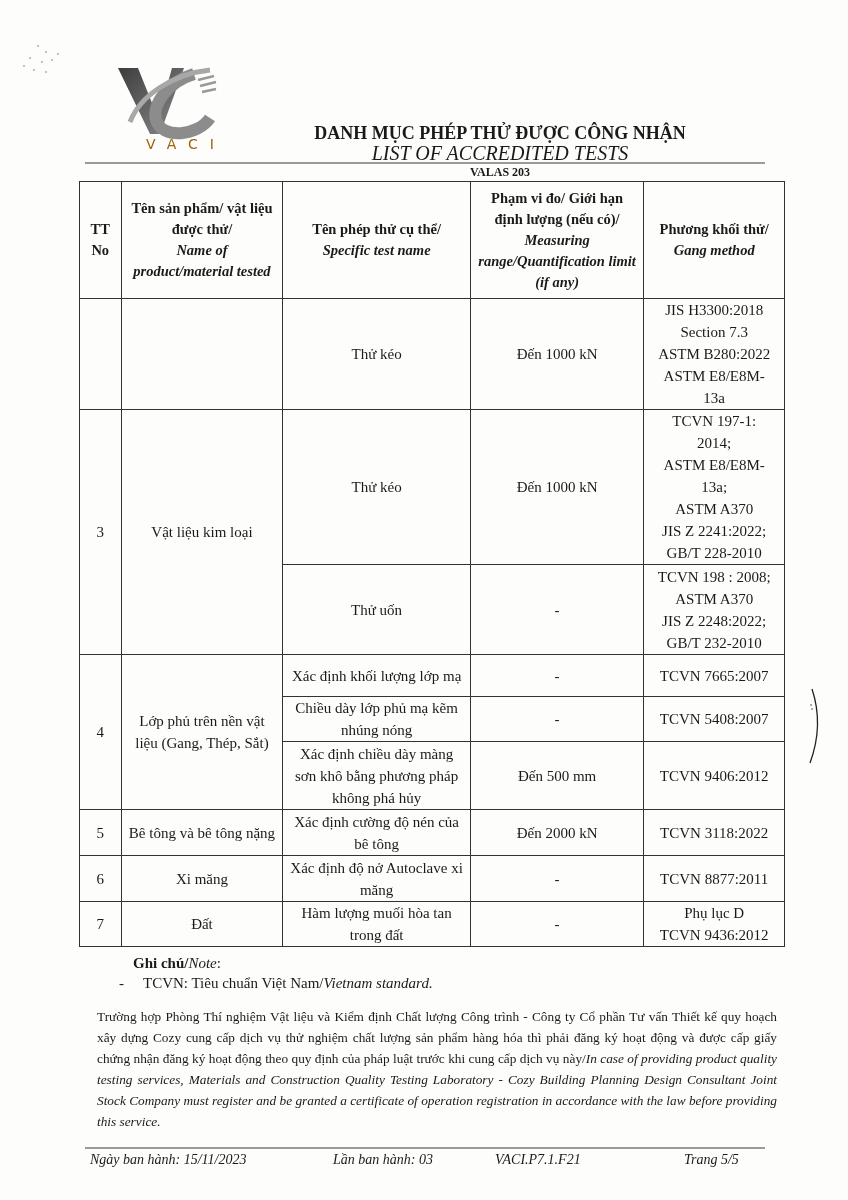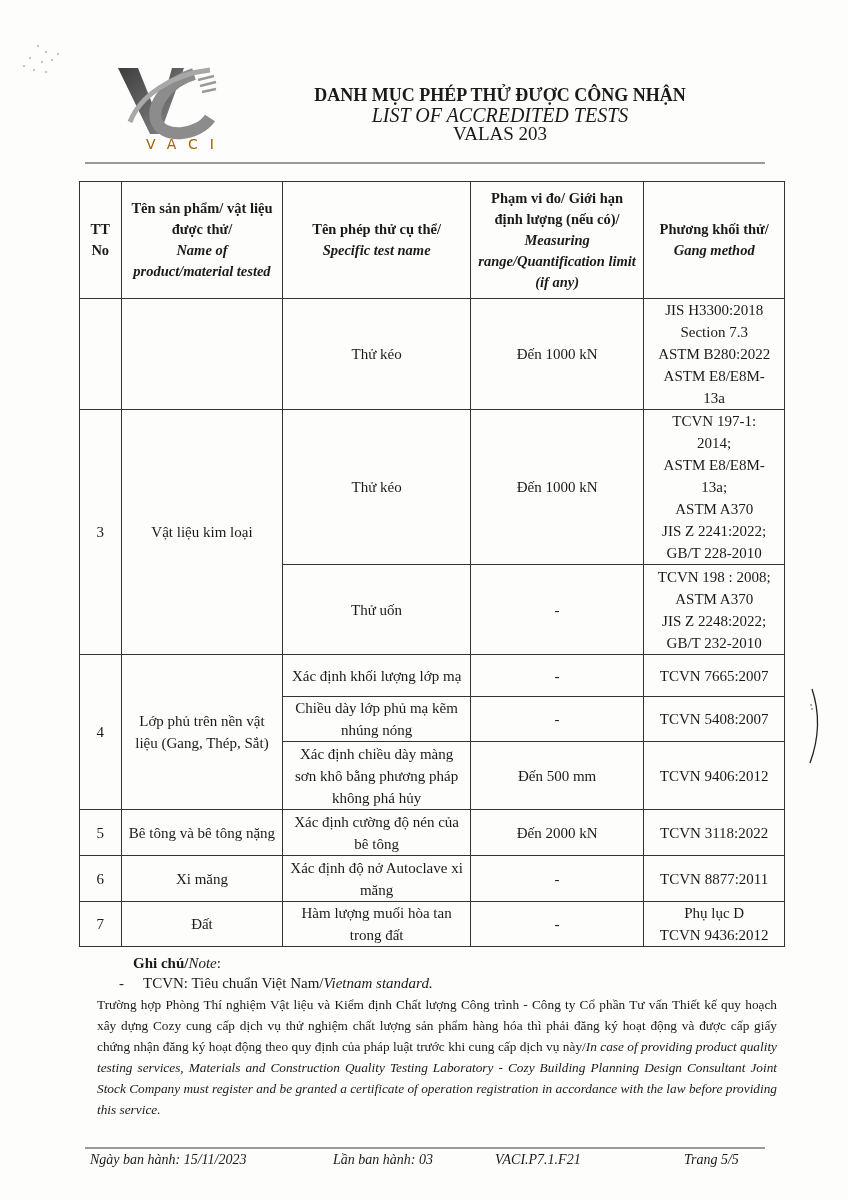--- a/index.html
+++ b/index.html
@@ -4,23 +4,23 @@
 <style>
   html, body { margin: 0; padding: 0; }
   body {
     width: 848px; height: 1200px; background: #fdfdfb; position: relative; overflow: hidden;
     font-family: "Liberation Serif", serif; color: #1a1a1a;
   }
   .logo { position: absolute; left: 110px; top: 60px; width: 110px; height: 100px; }
   .logo svg { position: absolute; left: 0; top: 0; }
   .logo-text { position: absolute; left: 36px; top: 76px; font-family: "DejaVu Sans", sans-serif; font-size: 14px; letter-spacing: 12px; color: #a16207; }
   .header-title { position: absolute; left: 240px; top: 84px; width: 520px; text-align: center; }
-  .t1 { font-weight: bold; font-size: 18px; line-height: 22px; }
+  .t1 { font-weight: bold; font-size: 18px; line-height: 22px; margin-top: 38px; }
   .t2 { font-style: italic; font-size: 20px; line-height: 18px; }
-  .t3 { font-weight: normal; font-size: 19px; line-height: 20px; }
+  .t3 { font-weight: bold; font-size: 12px; line-height: 20px; }
   .rule-top { position: absolute; left: 85px; top: 162px; width: 680px; height: 2px; background: #9a9a9a; }
 
   table.acc {
     position: absolute; left: 79px; top: 181px; width: 706px;
     border-collapse: collapse; font-size: 15px; line-height: 22px;
   }
   table.acc td, table.acc th { border: 1.4px solid #333; text-align: center; vertical-align: middle; padding: 0 6px; }
   table.acc th { font-weight: bold; font-size: 14.5px; line-height: 21px; }
   table.acc th i { font-weight: bold; }
   .c-no { width: 39px; }
@@ -28,21 +28,21 @@
   .c-test { width: 176px; }
   .c-range { width: 163px; }
   .c-method { width: 132px; }
   td.left { text-align: left; }
 
   .notes { position: absolute; left: 97px; top: 955px; width: 680px; font-size: 15px; }
   .notes-title { font-weight: bold; margin-left: 36px; }
   .notes-title i { font-weight: normal; }
   .notes-item { margin-top: 3px; padding-left: 22px; }
   .notes-item .dash { display: inline-block; width: 24px; }
-  .notes-para { margin-top: 2px; font-size: 13.3px; line-height: 21px; text-align: justify; }
+  .notes-para { margin-top: 14px; font-size: 13.3px; line-height: 21px; text-align: justify; }
 
   .rule-bot { position: absolute; left: 85px; top: 1147px; width: 680px; height: 2px; background: #9a9a9a; }
   .footer { position: absolute; left: 90px; top: 1152px; width: 680px; font-style: italic; font-size: 14px; }
   .footer span { position: absolute; top: 0; white-space: nowrap; }
 
   .margin-mark { position: absolute; left: 808px; top: 685px; }
   .specks { position: absolute; left: 18px; top: 40px; }
 </style>
 </head>
 <body>

